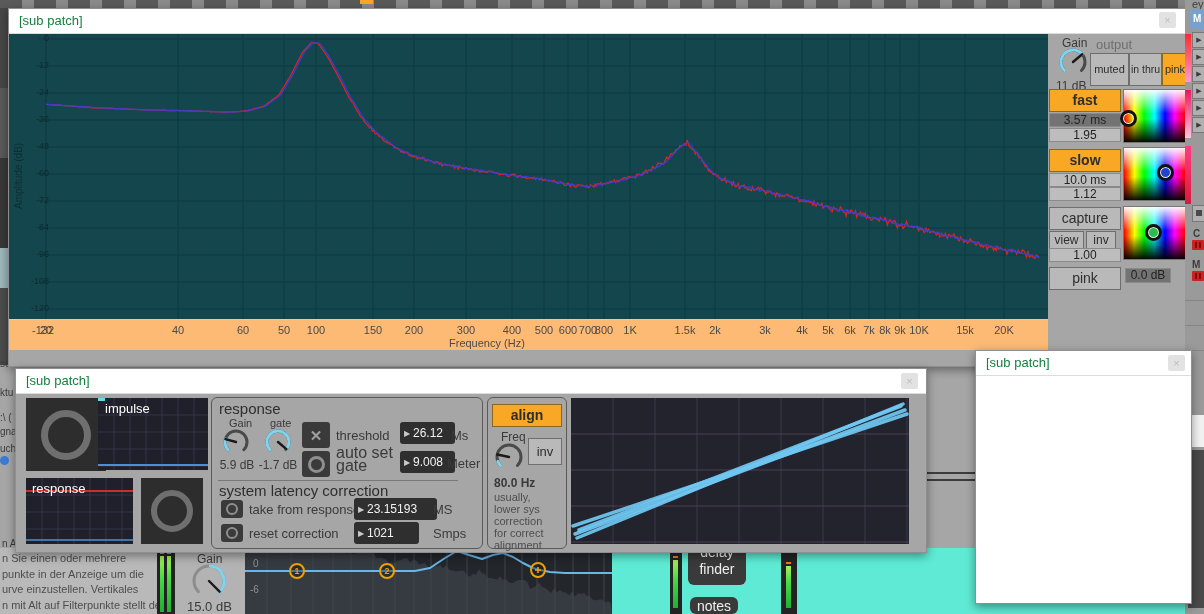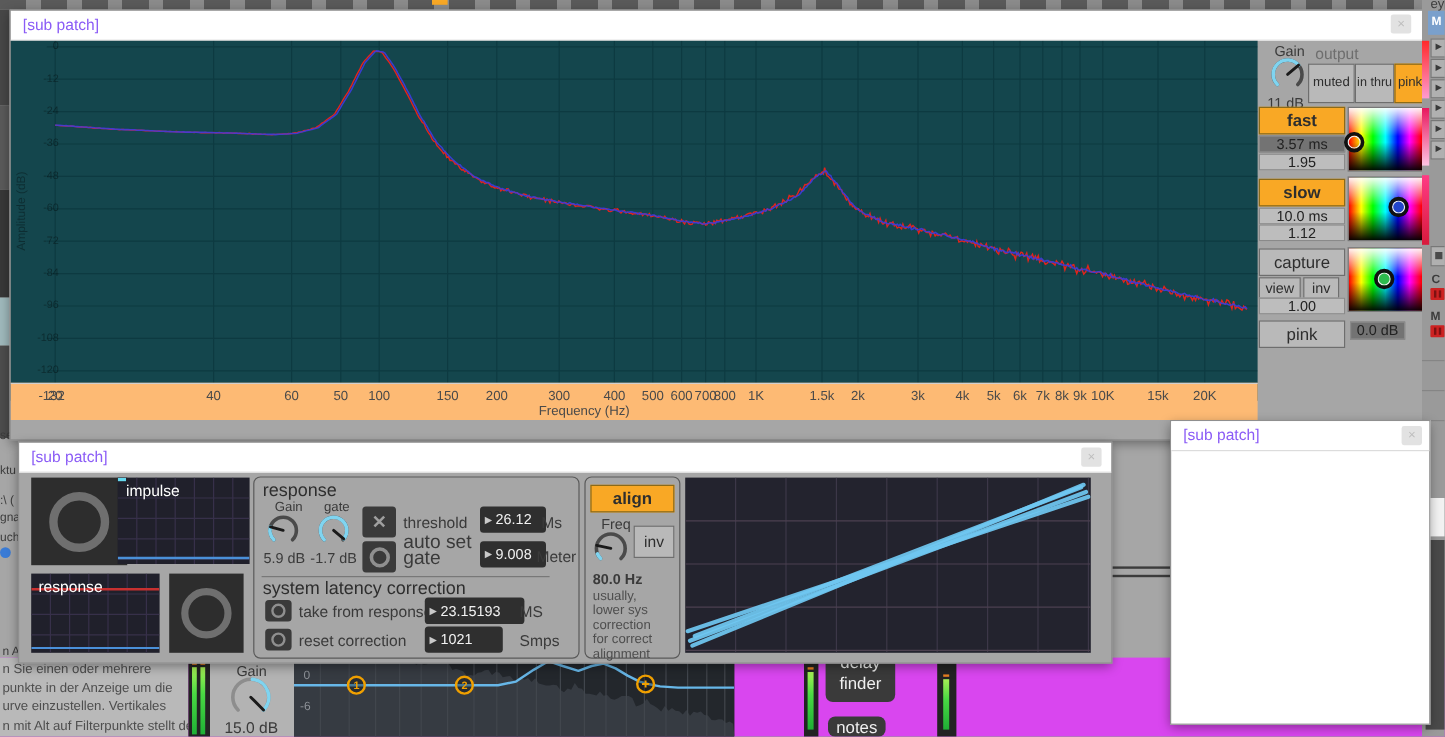--- a/index.html
+++ b/index.html
@@ -1,21 +1,21 @@
 <!DOCTYPE html>
 <html><head>
 <meta charset="utf-8">
 <style>
   html,body{margin:0;padding:0;background:#888;}
   #root{position:relative;width:1204px;height:614px;background:#a6a6a6;overflow:hidden;
         font-family:"Liberation Sans",sans-serif;-webkit-font-smoothing:antialiased;}
   .abs{position:absolute;}
   .window{position:absolute;background:#a6a6a6;border:1px solid #8f8f8f;box-shadow:0 3px 9px rgba(0,0,0,0.40);}
   .titlebar{position:absolute;left:0;top:0;right:0;height:24px;background:#ffffff;border-bottom:1px solid #dcdcdc;}
-  .titletext{position:absolute;left:10px;top:4px;font-size:13px;color:#8b5cf6;}
+  .titletext{position:absolute;left:10px;top:4px;font-size:13px;color:#15803d;}
   .closebtn{position:absolute;width:17px;height:16px;background:#e2e2e2;color:#bdbdbd;font-size:11px;
             text-align:center;line-height:16px;border-radius:2px;}
   .btn-orange{position:absolute;background:#f9a825;border:1px solid #8a6a1a;color:#2e2e2e;
               text-align:center;font-size:14px;font-weight:bold;}
   .btn-grey{position:absolute;background:#b9b9b9;border:1px solid #6e6e6e;color:#2e2e2e;text-align:center;font-size:14px;}
   .field{position:absolute;background:#bdbdbd;border:1px solid #8a8a8a;color:#222;text-align:center;font-size:12px;}
   .field-blue{background:#737373;}
   .numbox{position:absolute;background:#2f2f2f;border-radius:3px;color:#f2f2f2;font-size:12px;
           padding-left:13px;display:flex;align-items:center;}
   .numbox .tri{position:absolute;left:4px;font-size:8px;color:#c9c9c9;top:50%;transform:translateY(-50%);}
@@ -56,21 +56,21 @@
     <div class="abs" style="left:0;top:280px;width:8px;height:77px;background:#4d4d4d;"></div>
   </div>
   <div class="fragtext" style="left:0;top:358px;">ser</div>
   <div class="fragtext" style="left:0;top:387px;">ktu</div>
   <div class="fragtext" style="left:0;top:412px;">:\ (</div>
   <div class="fragtext" style="left:0;top:426px;">gna</div>
   <div class="fragtext" style="left:0;top:443px;">uch</div>
   <div class="abs" style="left:0;top:456px;width:9px;height:9px;border-radius:50%;background:#3a7bd5;"></div>
   <div class="fragtext" style="left:2px;top:538px;">n Au</div>
 
-  <div class="abs" style="left:0;top:548px;width:1204px;height:66px;background:#d946ef;">
+  <div class="abs" style="left:0;top:548px;width:1204px;height:66px;background:#5eead4;">
 
     <div class="abs" style="left:0;top:0;width:157px;height:66px;background:#b9b9b9;overflow:hidden;">
       <div class="abs" style="left:2px;top:3px;font-size:11px;line-height:15.5px;color:#4e4e4e;white-space:nowrap;">
         <div>n Sie einen oder mehrere</div>
         <div>punkte in der Anzeige um die</div>
         <div>urve einzustellen. Vertikales</div>
         <div>n mit Alt auf Filterpunkte stellt den</div>
       </div>
     </div>
 

